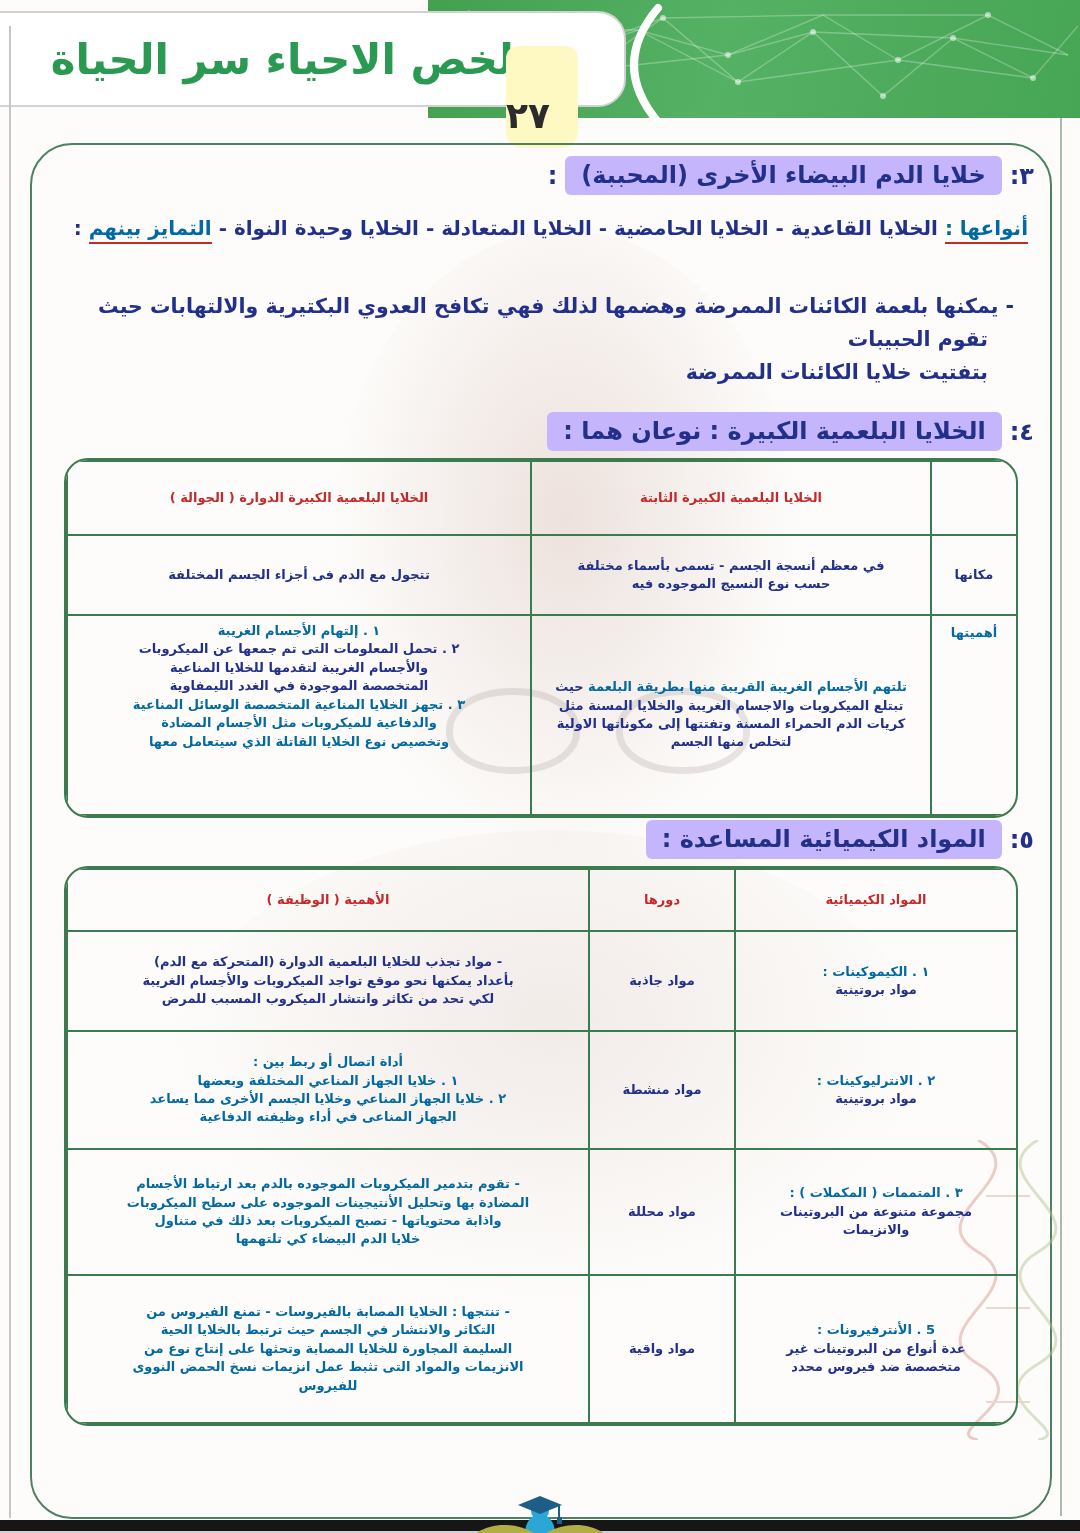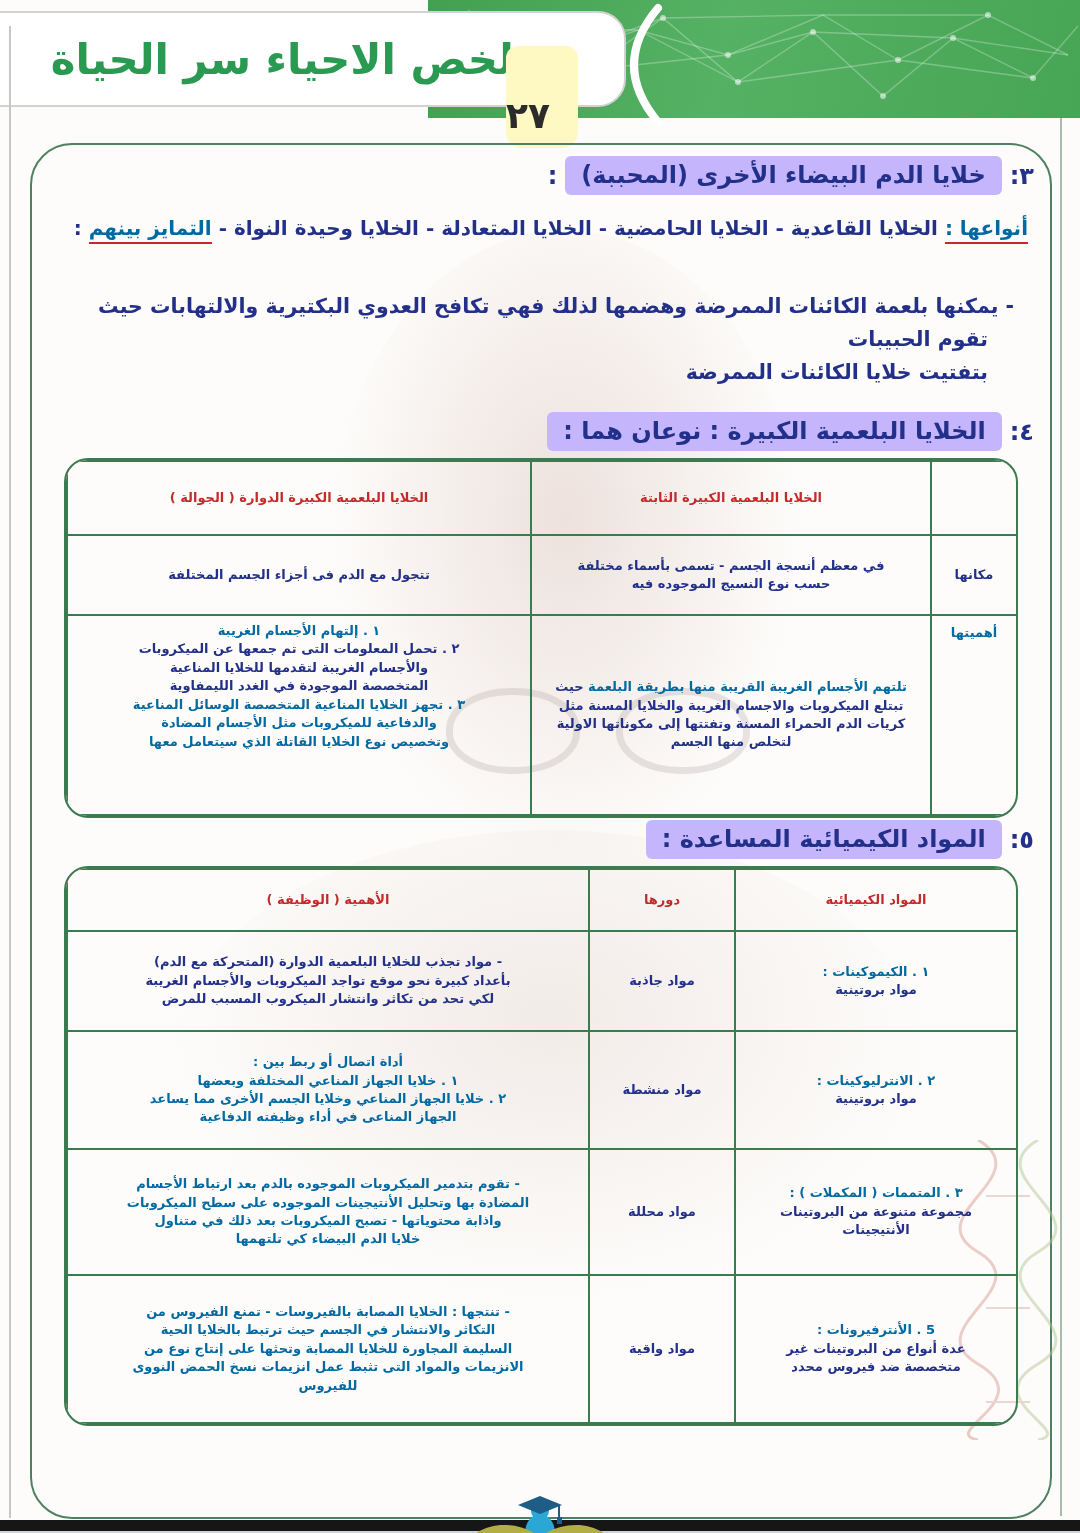--- a/index.html
+++ b/index.html
@@ -193,39 +193,39 @@
         <td class="hdr">دورها</td>
         <td class="hdr">الأهمية ( الوظيفة )</td>
       </tr>
       <tr style="height:100px">
         <td class="cell-c">
           <div class="red">١ . الكيموكينات :</div>
           <div class="blue preline">مواد بروتينية</div>
         </td>
         <td class="cell-c blue">مواد جاذبة</td>
         <td class="cell-c blue preline">- مواد تجذب للخلايا البلعمية الدوارة (المتحركة مع الدم)
-بأعداد كبيرة نحو موقع تواجد الميكروبات والأجسام الغريبة
+بأعداد يمكنها نحو موقع تواجد الميكروبات والأجسام الغريبة
 لكي تحد من تكاثر وانتشار الميكروب المسبب للمرض</td>
       </tr>
       <tr style="height:118px">
         <td class="cell-c">
           <div class="red">٢ . الانترليوكينات :</div>
           <div class="blue preline">مواد بروتينية</div>
         </td>
         <td class="cell-c blue">مواد منشطة</td>
         <td class="cell-r red preline">أداة اتصال أو ربط بين :
 ١ . خلايا الجهاز المناعي المختلفة وبعضها
 ٢ . خلايا الجهاز المناعي وخلايا الجسم الأخرى مما يساعد
 الجهاز المناعى في أداء وظيفته الدفاعية</td>
       </tr>
       <tr style="height:126px">
         <td class="cell-c">
           <div class="red">٣ . المتممات ( المكملات ) :</div>
           <div class="blue preline">مجموعة متنوعة من البروتينات
-الأنتيجينات</div>
+والانزيمات</div>
         </td>
         <td class="cell-c blue">مواد محللة</td>
         <td class="cell-c red preline">- تقوم بتدمير الميكروبات الموجوده بالدم بعد ارتباط الأجسام
 المضادة بها وتحليل الأنتيجينات الموجوده على سطح الميكروبات
 واذابة محتوياتها - تصبح الميكروبات بعد ذلك في متناول
 خلايا الدم البيضاء كي تلتهمها</td>
       </tr>
       <tr style="height:148px">
         <td class="cell-c">
           <div class="red">5 . الأنترفيرونات :</div>

